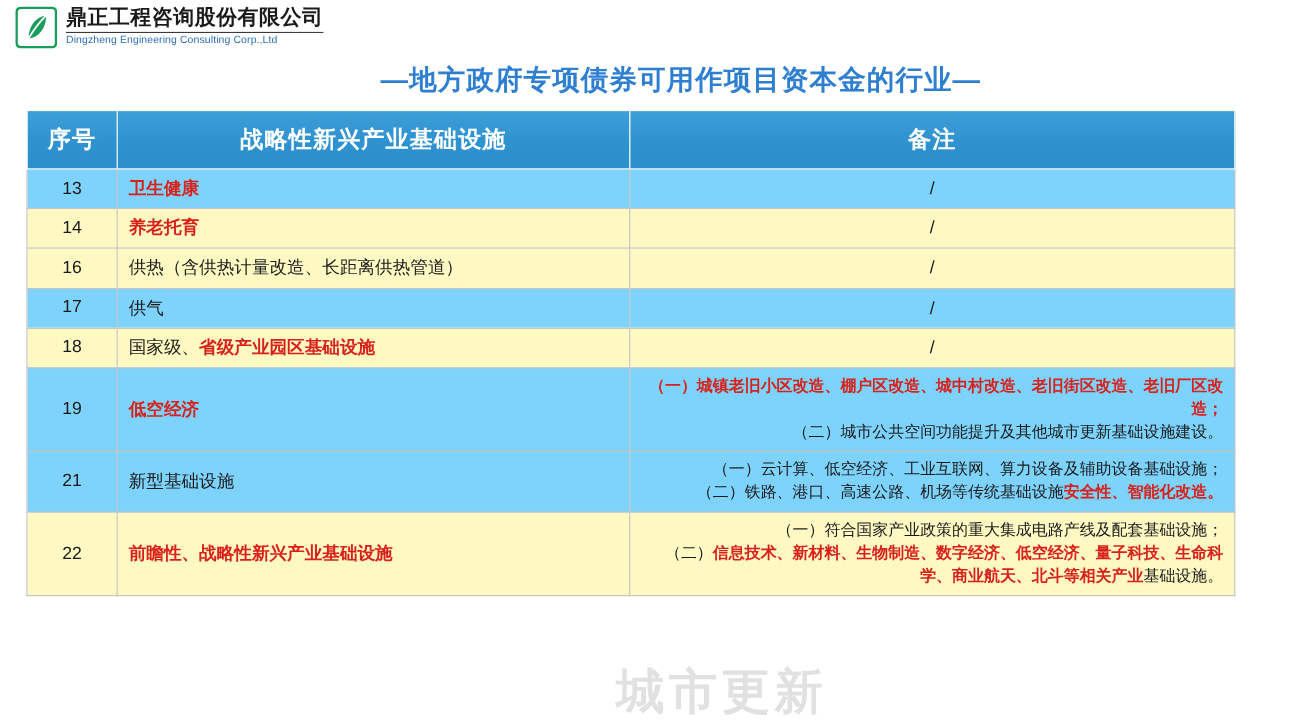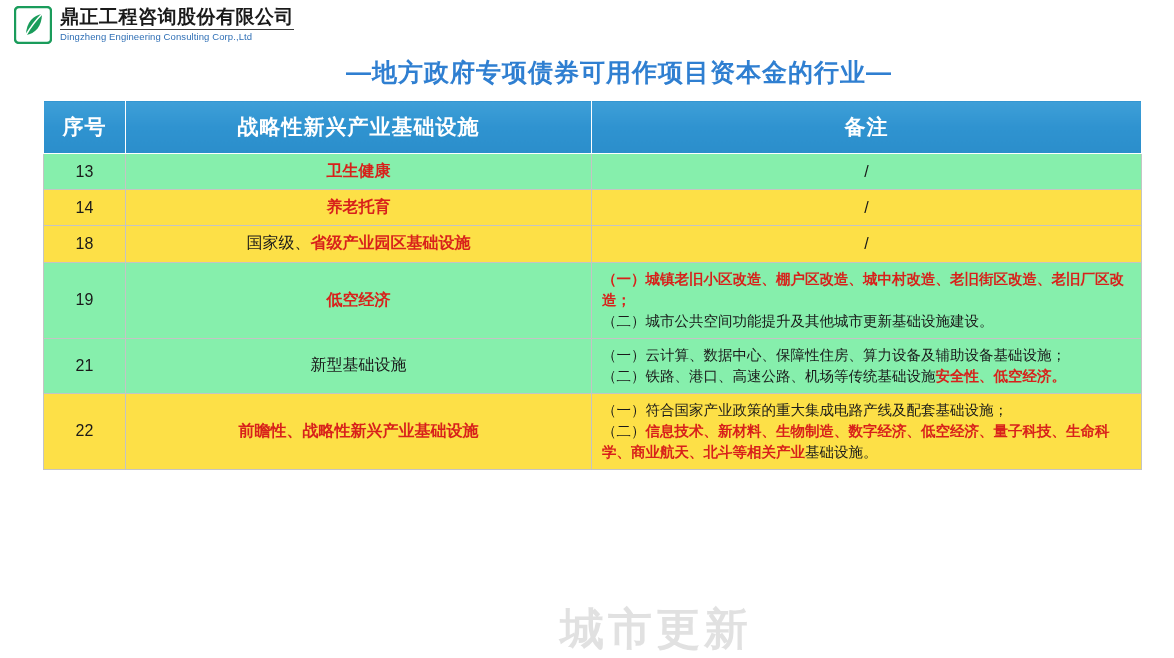--- a/index.html
+++ b/index.html
@@ -80,21 +80,21 @@
     font-weight: bold;
     color: rgba(120,120,120,0.22);
     letter-spacing: 4px;
     white-space: nowrap;
     pointer-events: none;
   }
 
   
   .table-wrap {
     position: absolute;
-    left: 43px;
+    left: 24px;
     top: 100px;
     width: 1098px;
   }
   table.main {
     border-collapse: collapse;
     table-layout: fixed;
     width: 1098px;
     font-size: 15px;
   }
   table.main col.c1 { width: 82px; }
@@ -117,40 +117,40 @@
     padding: 6px 10px;
     vertical-align: middle;
     color: #1a1a1a;
   }
   td.idx {
     text-align: center;
     font-size: 16px;
     padding: 6px 4px;
   }
   td.name {
-    text-align: center;
+    text-align: left;
     font-size: 16px;
   }
   td.note {
     text-align: left;
     font-size: 14.5px;
     line-height: 1.45;
   }
   td.note.center {
     text-align: center;
     font-size: 16px;
   }
-  tr.alt td { background: #fde047; }
-  tr.plain td { background: #86efac; }
+  tr.alt td { background: #fef9c3; }
+  tr.plain td { background: #7dd3fc; }
   .red {
     color: #d8211b;
     font-weight: bold;
   }
   .blk { color: #1a1a1a; }
-  .line { display: block; }
+  .line { display: block; text-align: right; }
 </style>
 </head>
 <body>
 
 <div class="page">
 
   <div class="logo-block">
     <div class="logo-mark">
       <svg width="38" height="38" viewBox="0 0 38 38" xmlns="http://www.w3.org/2000/svg">
         <rect x="1" y="1" width="36" height="36" rx="4" fill="none" stroke="#1a9c5b" stroke-width="2.4"></rect>
@@ -185,38 +185,48 @@
             <td class="idx">13</td>
             <td class="name"><span class="red">卫生健康</span></td>
             <td class="note center"><span class="blk">/</span></td>
           </tr>
           <tr class="alt">
             <td class="idx">14</td>
             <td class="name"><span class="red">养老托育</span></td>
             <td class="note center"><span class="blk">/</span></td>
           </tr>
           <tr class="alt">
+            <td class="idx">16</td>
+            <td class="name"><span class="blk">供热（含供热计量改造、长距离供热管道）</span></td>
+            <td class="note center"><span class="blk">/</span></td>
+          </tr>
+          <tr class="plain">
+            <td class="idx">17</td>
+            <td class="name"><span class="blk">供气</span></td>
+            <td class="note center"><span class="blk">/</span></td>
+          </tr>
+          <tr class="alt">
             <td class="idx">18</td>
             <td class="name"><span class="blk">国家级、</span><span class="red">省级产业园区基础设施</span></td>
             <td class="note center"><span class="blk">/</span></td>
           </tr>
           <tr class="plain">
             <td class="idx">19</td>
             <td class="name"><span class="red">低空经济</span></td>
             <td class="note">
               <span class="line"><span class="red">（一）城镇老旧小区改造、棚户区改造、城中村改造、老旧街区改造、老旧厂区改造；</span></span>
               <span class="line"><span class="blk">（二）城市公共空间功能提升及其他城市更新基础设施建设。</span></span>
             </td>
           </tr>
           <tr class="plain">
             <td class="idx">21</td>
             <td class="name"><span class="blk">新型基础设施</span></td>
             <td class="note">
-              <span class="line"><span class="blk">（一）云计算、数据中心、保障性住房、算力设备及辅助设备基础设施；</span></span>
-              <span class="line"><span class="blk">（二）铁路、港口、高速公路、机场等传统基础设施</span><span class="red">安全性、低空经济。</span></span>
+              <span class="line"><span class="blk">（一）云计算、低空经济、工业互联网、算力设备及辅助设备基础设施；</span></span>
+              <span class="line"><span class="blk">（二）铁路、港口、高速公路、机场等传统基础设施</span><span class="red">安全性、智能化改造。</span></span>
             </td>
           </tr>
           <tr class="alt">
             <td class="idx">22</td>
             <td class="name"><span class="red">前瞻性、战略性新兴产业基础设施</span></td>
             <td class="note">
               <span class="line"><span class="blk">（一）符合国家产业政策的重大集成电路产线及配套基础设施；</span></span>
               <span class="line"><span class="blk">（二）</span><span class="red">信息技术、新材料、生物制造、数字经济、低空经济、量子科技、生命科学、商业航天、北斗等相关产业</span><span class="blk">基础设施。</span></span>
             </td>
           </tr>

